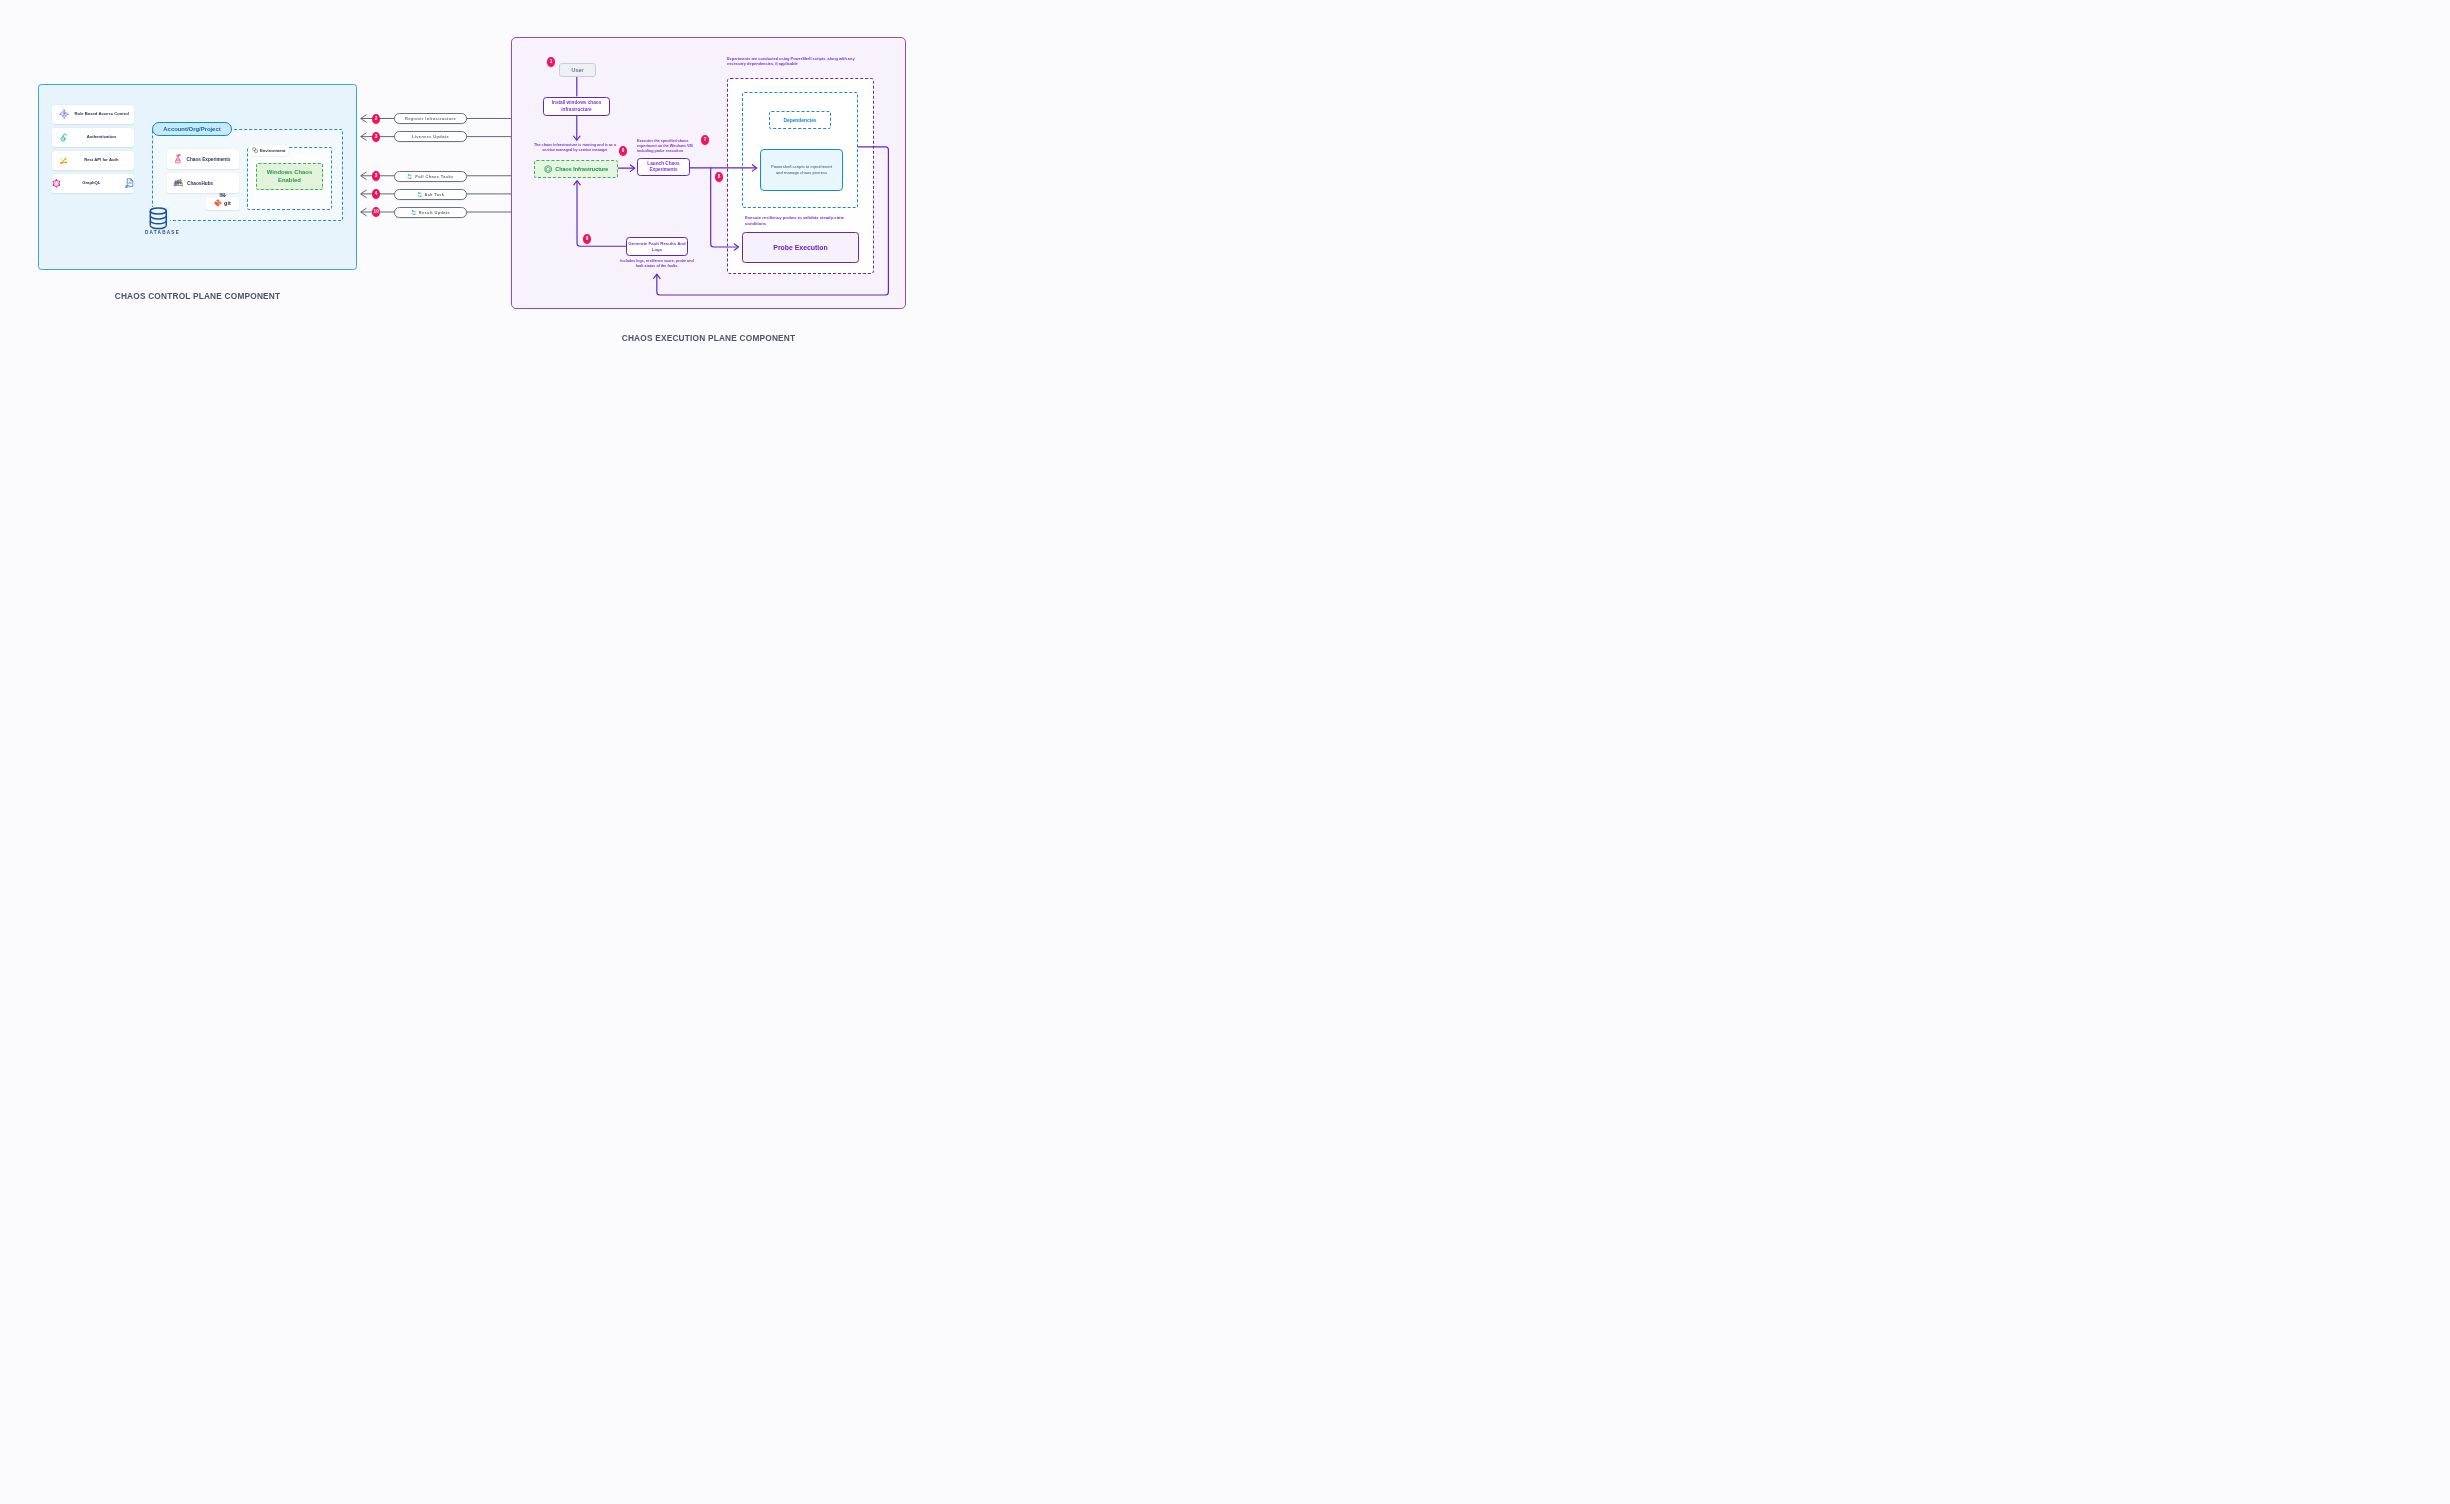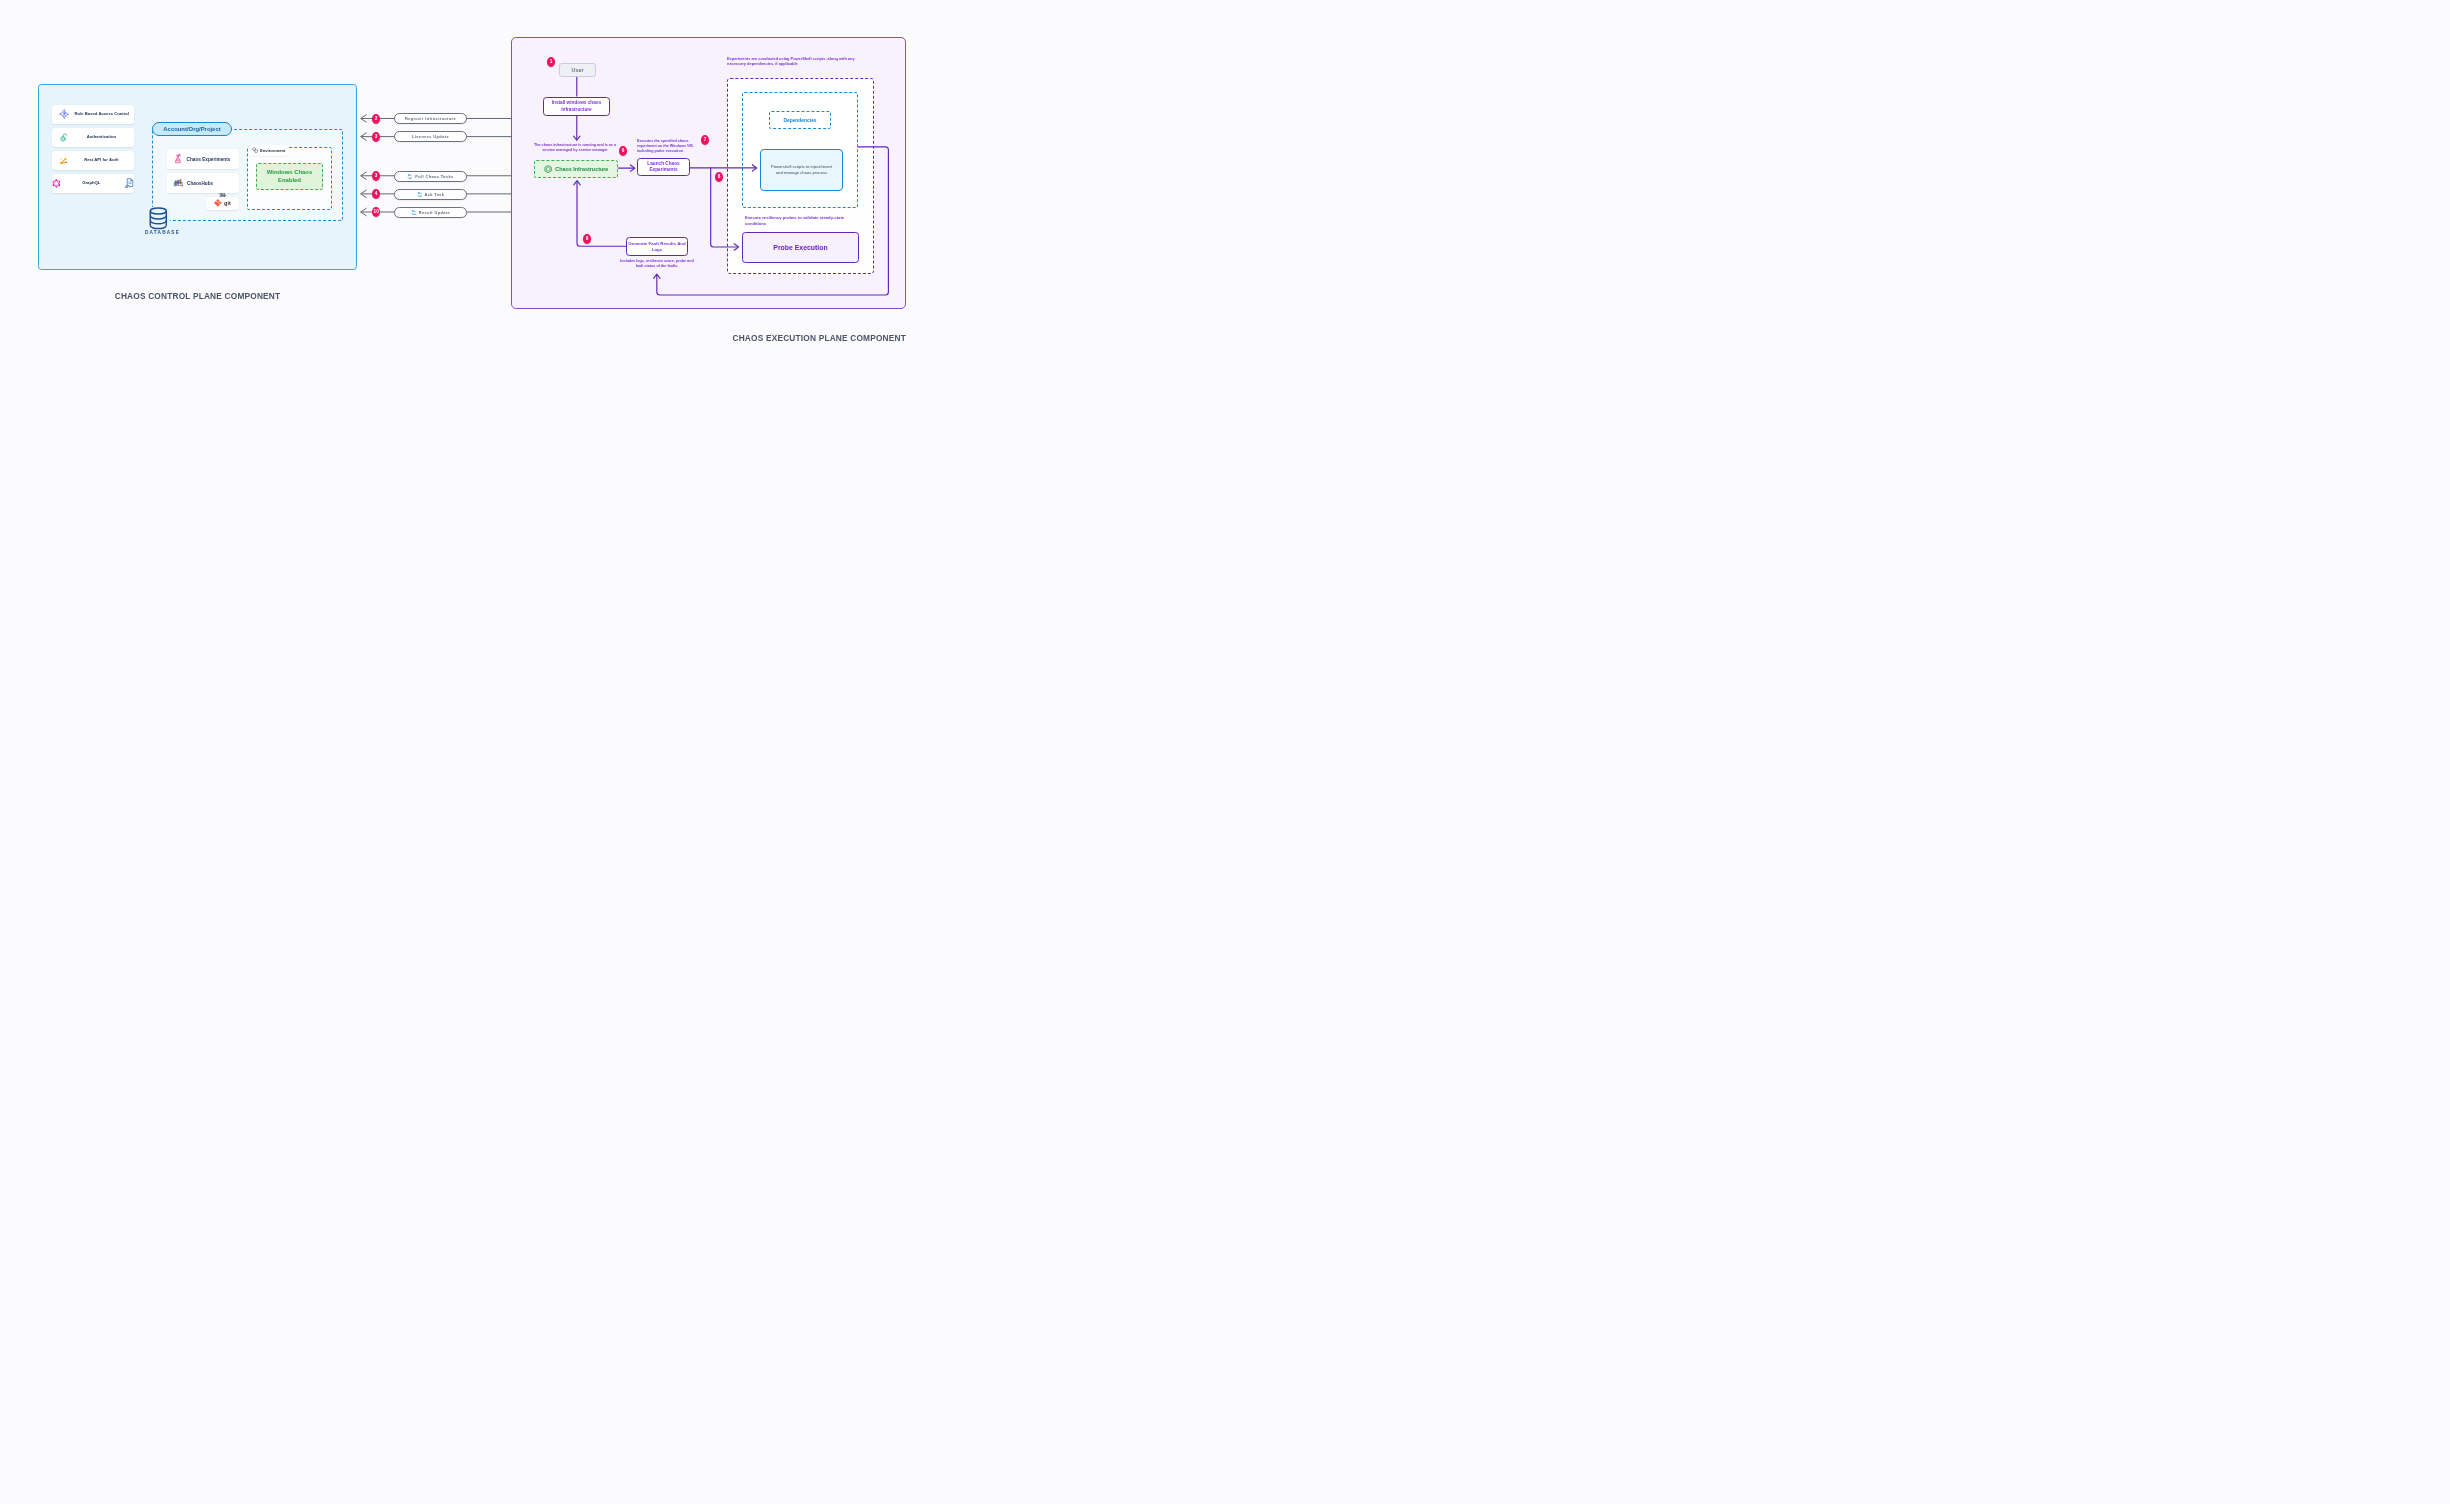--- a/index.html
+++ b/index.html
@@ -5,21 +5,21 @@
   html,body{margin:0;padding:0;background:#fbfafd;font-family:"Liberation Sans","DejaVu Sans",sans-serif;}
   #canvas{position:relative;width:945px;height:376px;background:#fbfafd;overflow:hidden;}
   svg{display:block;}
 
   
   .panel{position:absolute;box-sizing:border-box;}
   .panel-left{left:38px;top:84px;width:319px;height:186px;background:#e7f4fb;border:1px solid #35a9de;border-radius:3.4px;}
   .panel-right{left:511px;top:37px;width:395px;height:272px;background:#f7f2fb;border:1px solid #8d4ad0;border-radius:4.9px;}
   .title{position:absolute;text-align:center;font-weight:bold;color:#4c5368;font-size:8.3px;letter-spacing:0.2px;}
   .title-left{left:38px;top:284px;width:319px;}
-  .title-right{left:511px;top:326px;width:395px;text-align:right;}
+  .title-right{left:511px;top:326px;width:395px;}
 
   
   .card{position:absolute;background:#fff;border-radius:2.9px;box-shadow:0 0.5px 1.5px rgba(30,60,90,.10);display:flex;align-items:center;box-sizing:border-box;}
   .lcard{left:52px;width:82px;height:18.6px;padding-left:6.9px;gap:4.4px;}
   .lcard .card-label{flex:1;text-align:center;font-size:4.2px;font-weight:bold;color:#25355e;padding-right:3.9px;line-height:1.15;}
   .c1{top:105px;} .c2{top:128px;} .c3{top:151px;} .c4{top:174px;justify-content:center;gap:3.4px;padding-left:0;}
   .graphql-label{font-size:5.4px;font-weight:bold;color:#e10098;}
   .api-wrap{position:relative;width:8.3px;height:9.8px;}
   .api-text{position:absolute;left:-1px;bottom:-0.5px;font-size:2.7px;font-weight:bold;color:#1866c0;background:#fff;padding:0 0.5px;letter-spacing:0.1px;}
 

